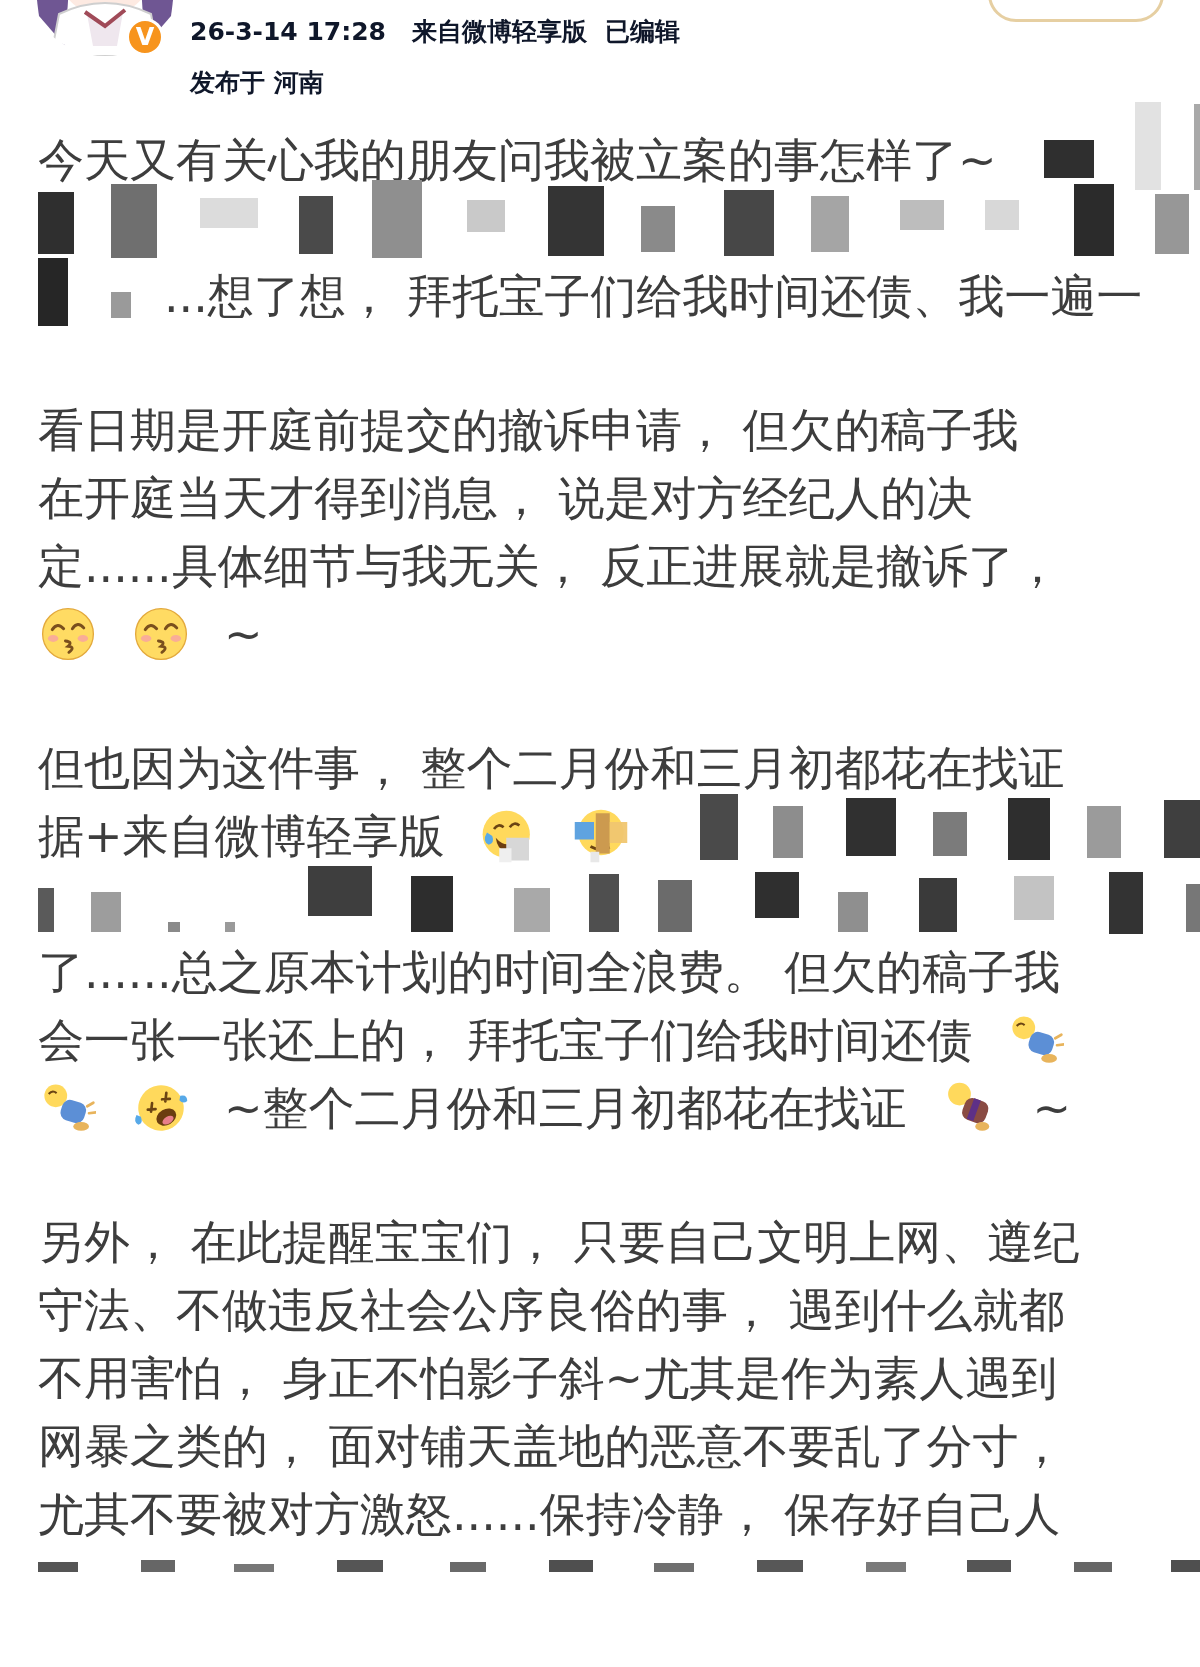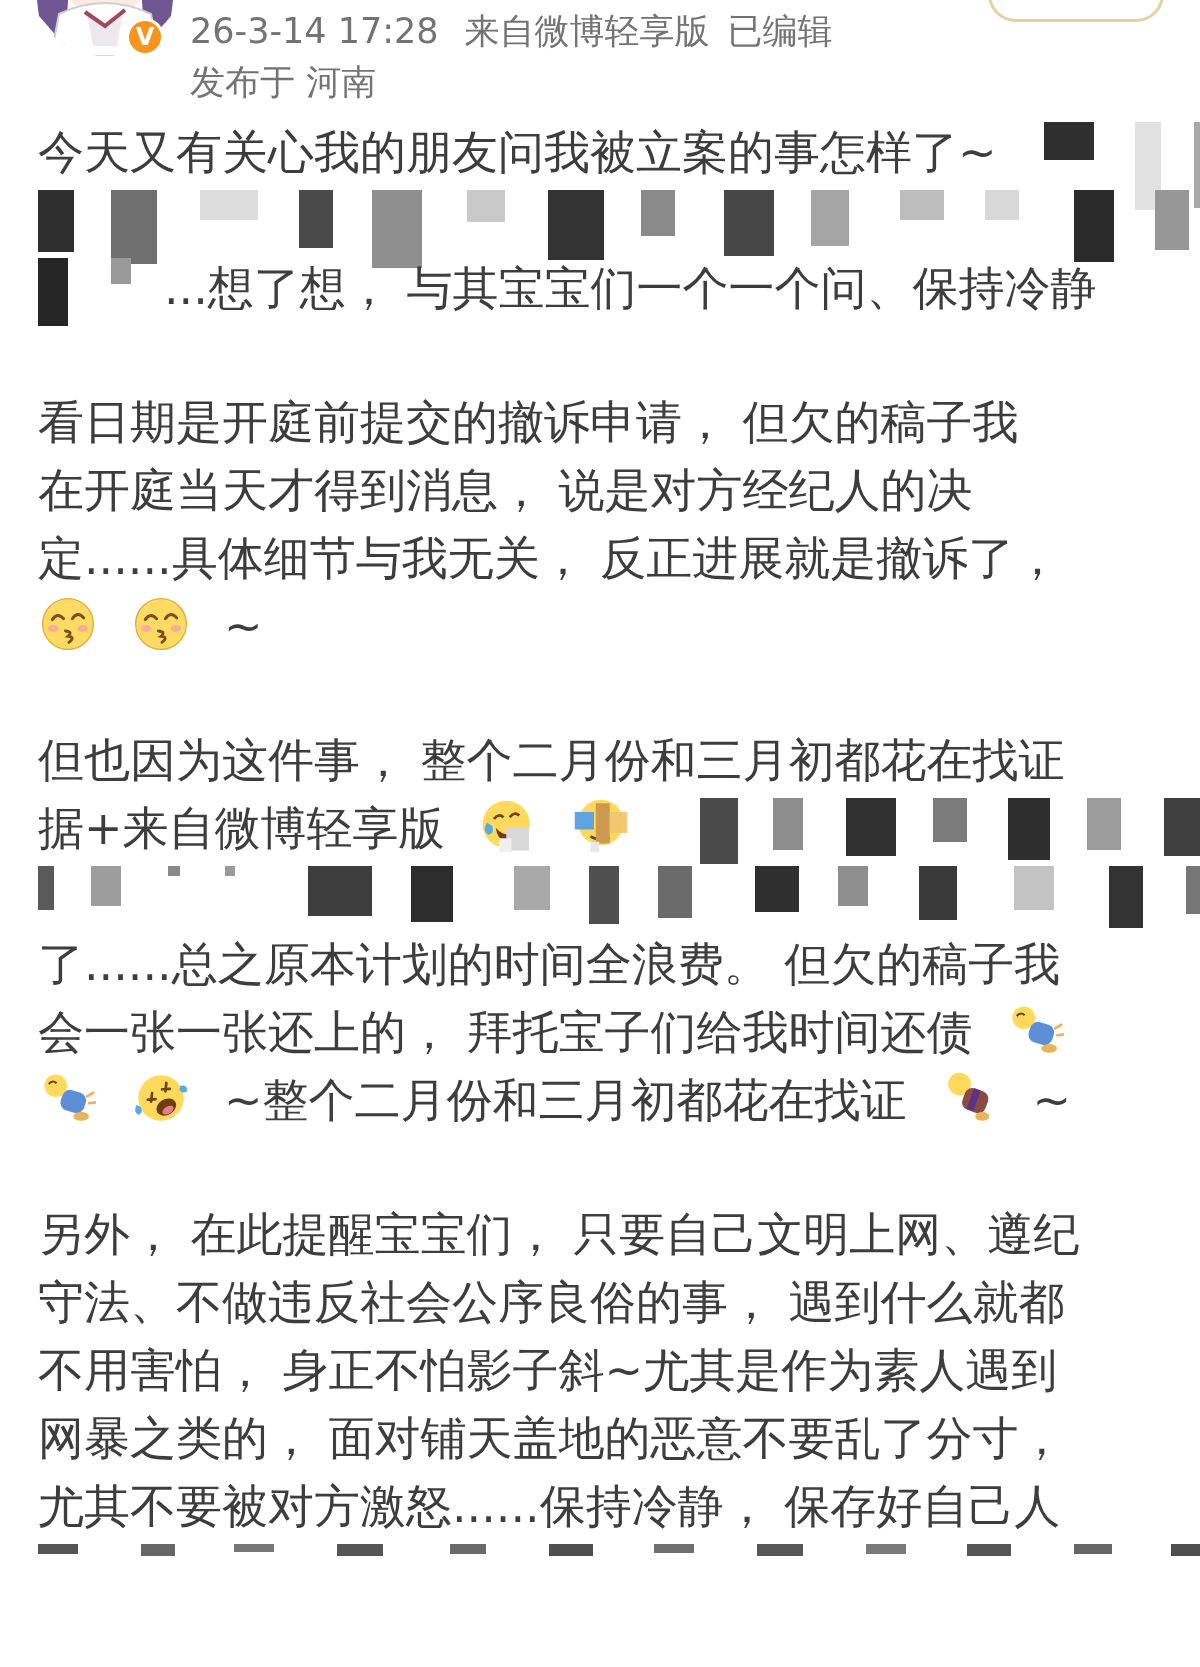--- a/index.html
+++ b/index.html
@@ -19,34 +19,34 @@
     position:absolute;left:126px;top:18px;width:38px;height:38px;border-radius:50%;
     background:#f7941d;border:3px solid #ffffff;color:#ffffff;
     font-size:24px;font-weight:bold;display:flex;align-items:center;justify-content:center;
     box-sizing:border-box;
   }
   .follow-cut{
     position:absolute;left:988px;top:-34px;width:176px;height:56px;
     border:3px solid #e6cfa2;border-radius:28px;background:transparent;box-sizing:border-box;
   }
   .meta{
-    position:absolute;left:190px;top:6px;color:#737373;
-    font-size:35px;line-height:51px;white-space:nowrap;
+    position:absolute;left:190px;top:6px;color:#0f172a;
+    font-size:25px;line-height:51px;white-space:nowrap;font-weight:bold;
   }
   .meta .gap-l{margin-left:26px;}
   .meta .gap-s{margin-left:18px;}
   
   .post-body{
     position:absolute;left:38px;top:122px;width:1132px;
     font-size:46px;color:#3d3d3d;
   }
   .para{margin-bottom:66px;}
   .para:last-child{margin-bottom:0;}
   .line{
-    height:68px;display:flex;align-items:flex-start;
+    height:68px;display:flex;align-items:flex-end;
     white-space:pre;overflow:visible;gap:33px;
   }
   .line.cut{height:28px;}
   .txt{line-height:60px;}
   .emoji{width:56px;height:56px;margin:0 2px 2px;flex:0 0 auto;}
   .emoji svg{width:100%;height:100%;display:block;}
   .blk{display:inline-block;flex:0 0 auto;}
 </style>
 </head>
 <body>
@@ -79,21 +79,21 @@
   </div>
   <div>
     <span>发布于 河南</span>
   </div>
 </div>
 
 <div class="post-body">
     <div class="para">
       <div class="line"><span class="txt">今天又有关心我的朋友问我被立案的事怎样了~</span><span class="blk" style="width: 50px; height: 38px; background: rgb(47, 47, 47); margin-bottom: 12px; margin-left: 14px;"></span><span class="blk" style="width: 26px; height: 88px; background: rgb(226, 226, 226); margin-bottom: 0px; margin-left: 8px;"></span><span class="blk" style="width: 34px; height: 86px; background: rgb(169, 169, 169); margin-bottom: 0px; margin-left: 0px;"></span><span class="blk" style="width: 20px; height: 88px; background: rgb(238, 238, 238); margin-bottom: 0px; margin-left: 0px;"></span></div>
       <div class="line"><span class="blk" style="width: 36px; height: 62px; background: rgb(47, 47, 47); margin-bottom: 4px; margin-left: 0px;"></span><span class="blk" style="width: 46px; height: 74px; background: rgb(111, 111, 111); margin-bottom: 0px; margin-left: 4px;"></span><span class="blk" style="width: 58px; height: 30px; background: rgb(220, 220, 220); margin-bottom: 30px; margin-left: 10px;"></span><span class="blk" style="width: 34px; height: 58px; background: rgb(74, 74, 74); margin-bottom: 4px; margin-left: 8px;"></span><span class="blk" style="width: 50px; height: 78px; background: rgb(143, 143, 143); margin-bottom: 0px; margin-left: 6px;"></span><span class="blk" style="width: 38px; height: 32px; background: rgb(201, 201, 201); margin-bottom: 26px; margin-left: 12px;"></span><span class="blk" style="width: 56px; height: 70px; background: rgb(52, 52, 52); margin-bottom: 2px; margin-left: 10px;"></span><span class="blk" style="width: 34px; height: 46px; background: rgb(138, 138, 138); margin-bottom: 6px; margin-left: 4px;"></span><span class="blk" style="width: 50px; height: 66px; background: rgb(71, 71, 71); margin-bottom: 2px; margin-left: 16px;"></span><span class="blk" style="width: 38px; height: 56px; background: rgb(165, 165, 165); margin-bottom: 6px; margin-left: 4px;"></span><span class="blk" style="width: 44px; height: 30px; background: rgb(189, 189, 189); margin-bottom: 28px; margin-left: 18px;"></span><span class="blk" style="width: 34px; height: 30px; background: rgb(216, 216, 216); margin-bottom: 28px; margin-left: 8px;"></span><span class="blk" style="width: 40px; height: 72px; background: rgb(43, 43, 43); margin-bottom: 2px; margin-left: 22px;"></span><span class="blk" style="width: 34px; height: 60px; background: rgb(151, 151, 151); margin-bottom: 4px; margin-left: 8px;"></span><span class="blk" style="width: 32px; height: 56px; background: rgb(111, 111, 111); margin-bottom: 4px; margin-left: 8px;"></span><span class="blk" style="width: 46px; height: 84px; background: rgb(59, 59, 59); margin-bottom: 0px; margin-left: 16px;"></span><span class="blk" style="width: 36px; height: 58px; background: rgb(128, 128, 128); margin-bottom: 4px; margin-left: 10px;"></span><span class="blk" style="width: 46px; height: 70px; background: rgb(47, 47, 47); margin-bottom: 0px; margin-left: 14px;"></span></div>
-      <div class="line"><span class="blk" style="width: 30px; height: 68px; background: rgb(38, 38, 38); margin-bottom: 0px; margin-left: 0px;"></span><span class="blk" style="width: 20px; height: 26px; background: rgb(154, 154, 154); margin-bottom: 8px; margin-left: 10px;"></span><span class="txt">...想了想， 与其宝宝们一个一个问、保持冷静</span></div>
+      <div class="line"><span class="blk" style="width: 30px; height: 68px; background: rgb(38, 38, 38); margin-bottom: 0px; margin-left: 0px;"></span><span class="blk" style="width: 20px; height: 26px; background: rgb(154, 154, 154); margin-bottom: 8px; margin-left: 10px;"></span><span class="txt">...想了想， 拜托宝子们给我时间还债、我一遍一</span></div>
     </div>
     <div class="para">
       <div class="line"><span class="txt">看日期是开庭前提交的撤诉申请， 但欠的稿子我</span></div>
       <div class="line"><span class="txt">在开庭当天才得到消息， 说是对方经纪人的决</span></div>
       <div class="line"><span class="txt">定......具体细节与我无关， 反正进展就是撤诉了，</span></div>
       <div class="line"><span class="emoji"><svg viewBox="0 0 64 64">
             <circle cx="32" cy="32" r="29" fill="#FFDB63" stroke="#E3A93C" stroke-width="1.5"></circle>
             <path d="M14 27 q6 -9 13 -1" fill="none" stroke="#7a4f1d" stroke-width="3.4" stroke-linecap="round"></path>
             <path d="M37 26 q6 -9 13 -1" fill="none" stroke="#7a4f1d" stroke-width="3.4" stroke-linecap="round"></path>
             <ellipse cx="15" cy="37" rx="6" ry="4" fill="#F8A5A0" opacity="0.85"></ellipse>

